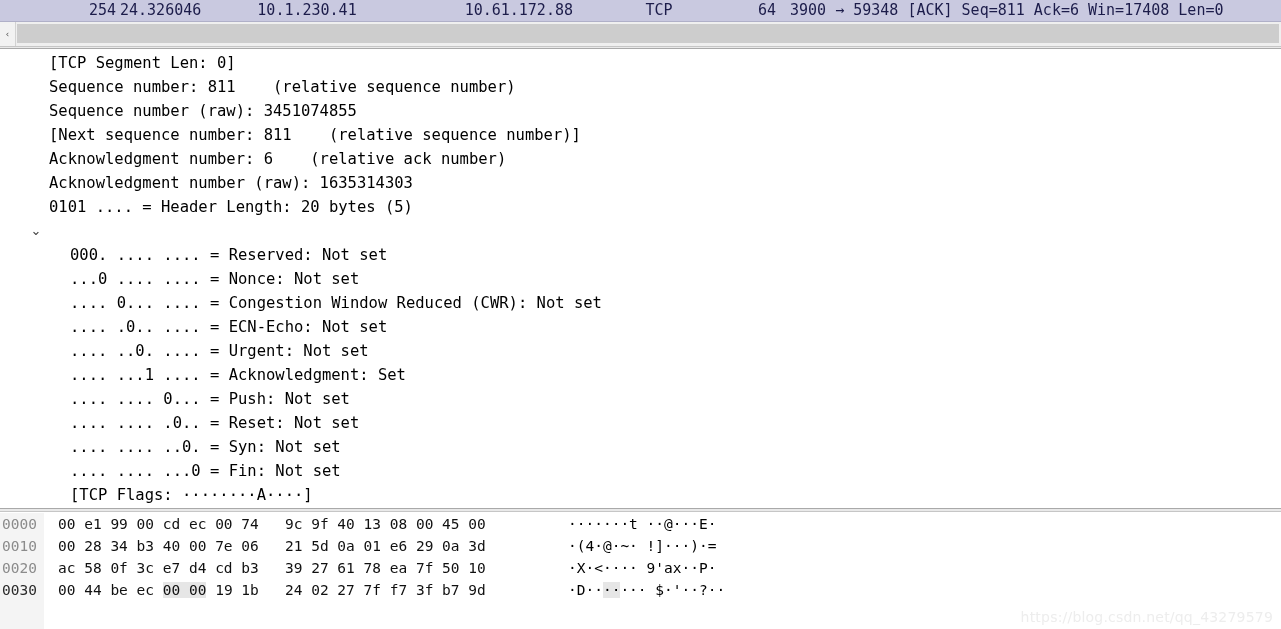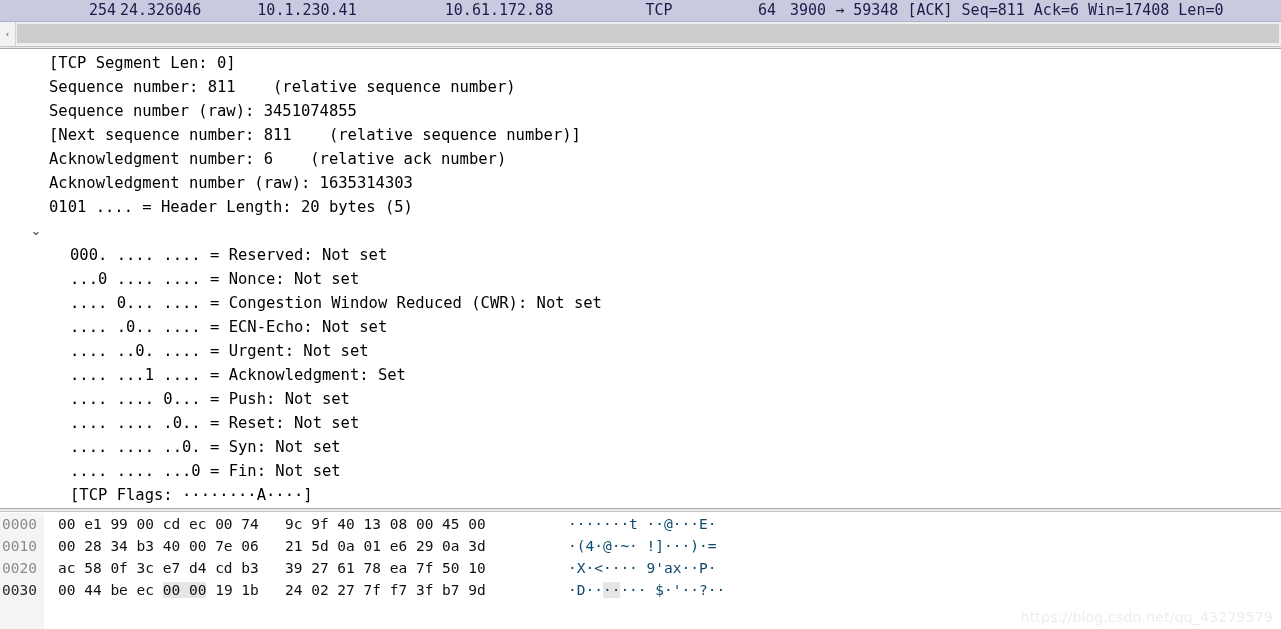--- a/index.html
+++ b/index.html
@@ -40,21 +40,21 @@
   .col {
     position: absolute;
     top: 0;
     height: 21px;
     line-height: 21px;
     white-space: pre;
   }
   .col-no    { left: 0px;   width: 116px; text-align: right; }
   .col-time  { left: 120px; width: 112px; text-align: left;  }
   .col-src   { left: 233px; width: 148px; text-align: center;}
-  .col-dst   { left: 425px; width: 148px; text-align: center;}
+  .col-dst   { left: 425px; width: 148px; text-align: right;}
   .col-proto { left: 622px; width: 74px;  text-align: center;}
   .col-len   { left: 758px; width: 60px;  text-align: left;  }
   .col-info  { left: 790px; width: 491px; text-align: left;  }
 
   
   #list-scroll-stub {
     position: absolute;
     left: 0; top: 22px;
     width: 16px; height: 24px;
     background: #f2f2f2;
@@ -181,21 +181,21 @@
     position: absolute;
     left: 58px; top: 0;
     height: 22px; line-height: 22px;
     color: #101010;
     white-space: pre;
   }
   .hex-ascii {
     position: absolute;
     left: 568px; top: 0;
     height: 22px; line-height: 22px;
-    color: #0c4a6e;
+    color: #000000;
     white-space: pre;
   }
   .hl { background: #e6e6e6; }
 
   
   #watermark {
     position: absolute;
     right: 8px;
     bottom: 4px;
     color: #ededed;

